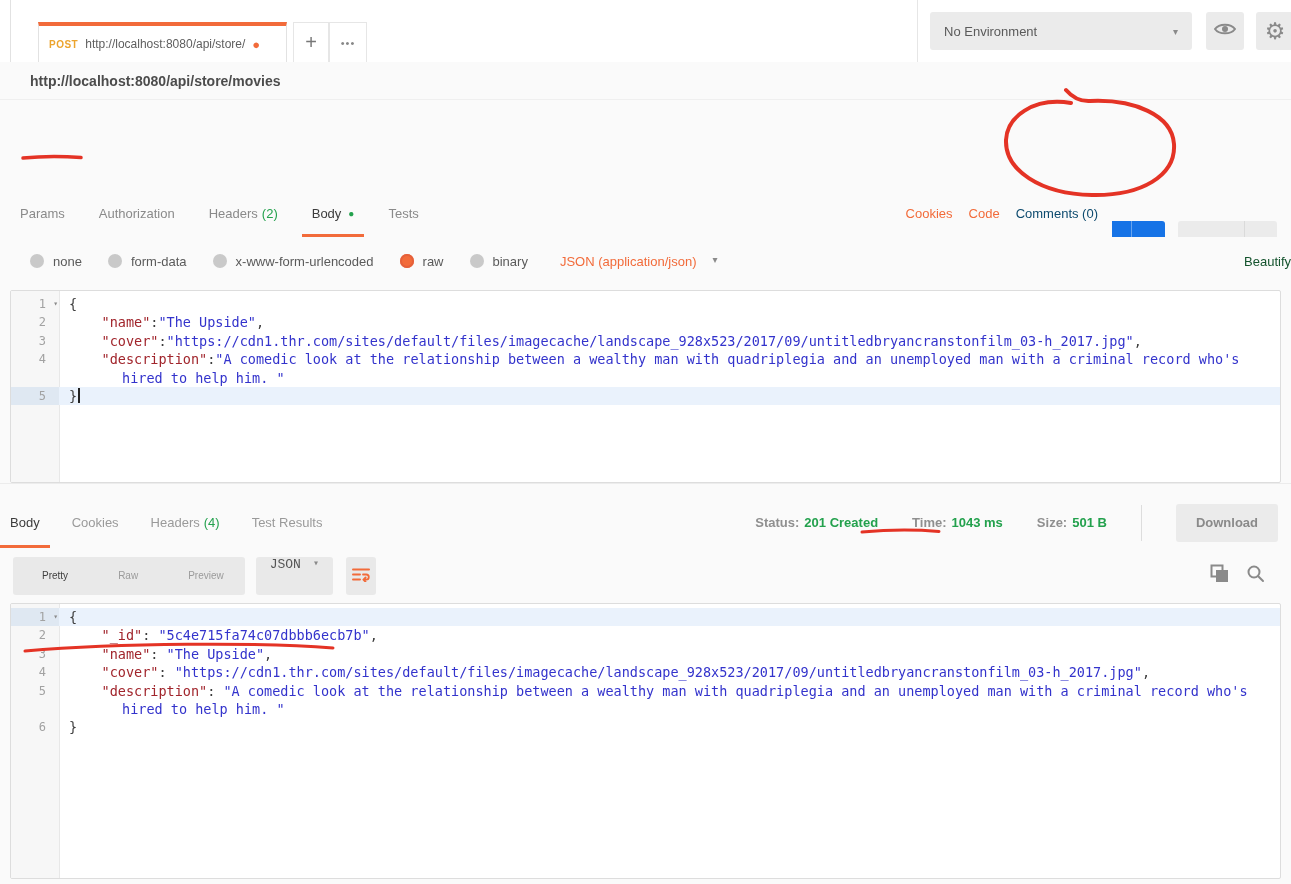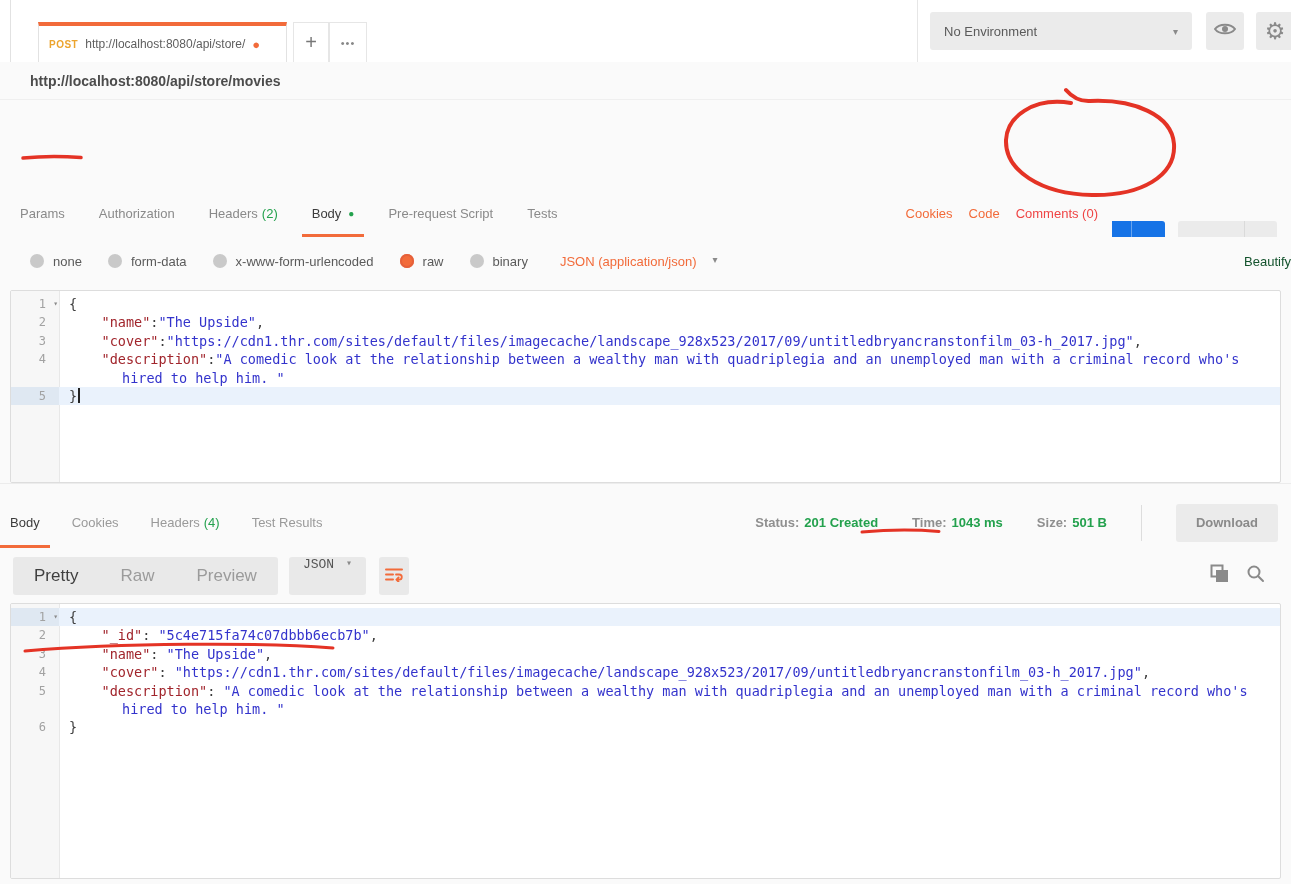--- a/index.html
+++ b/index.html
@@ -48,21 +48,21 @@
   
   .req-tabs{left:0;top:190px;width:1112px;height:47px;background:#fafafa;display:flex;align-items:stretch;
        padding:0 14px 0 18px;box-sizing:border-box;}
   .rtab{display:flex;align-items:center;padding:0 2px;margin-right:30px;font-size:13px;color:#8a8a8a;position:relative;cursor:pointer;}
   .rtab .cnt{color:#23a14d;margin-left:4px;}
   .rtab.active{color:#3c3c3c;}
   .rtab.active::after{content:"";position:absolute;left:-8px;right:-8px;bottom:0;height:3px;background:#f26b3a;}
   .body-dot{color:#23a14d;font-size:10px;margin-left:7px;}
   .req-links{margin-left:auto;display:flex;align-items:center;gap:16px;font-size:13px;}
   .lnk{color:#f26b3a;cursor:pointer;}
-  .lnk.dim{color:#ef4444;}
+  .lnk.dim{color:#0c4a6e;}
   
   .mode-row{left:0;top:237px;width:1291px;height:48px;background:#fafafa;display:flex;align-items:center;
        padding:0 0 0 30px;box-sizing:border-box;}
   .mode{display:flex;align-items:center;margin-right:26px;cursor:pointer;}
   .radio{width:14px;height:14px;border-radius:50%;background:#c9c9c9;margin-right:9px;}
   .mode.sel .radio{background:#f26b3a;box-shadow:inset 0 0 0 2px #e5603a;}
   .mode span.lbl{font-size:13px;color:#5a5a5a;}
   .ctype{display:flex;margin-left:6px;color:#f26b3a;font-size:13px;cursor:pointer;}
   .ctype .caret{margin-left:16px;}
   .beautify{margin-left:auto;color:#14532d;font-size:13px;cursor:pointer;}
@@ -96,21 +96,21 @@
   .resp-tab.active::after{content:"";position:absolute;left:-8px;right:-8px;bottom:0;height:3px;background:#f26b3a;}
   .status-area{margin-left:auto;display:flex;align-items:center;gap:34px;font-size:13px;font-weight:bold;}
   .stat .k{color:#8f8f8f;}
   .stat .v{color:#23a14d;margin-left:5px;}
   .vdiv{width:1px;height:36px;background:#ddd;}
   .download-btn{height:38px;padding:0 20px;background:#ebebeb;border-radius:3px;display:flex;align-items:center;
        color:#8a8a8a;font-size:13px;cursor:pointer;}
   .resp-toolbar{left:0;top:548px;width:1291px;height:55px;display:flex;align-items:center;
        padding:0 26px 0 13px;box-sizing:border-box;}
   .seg{display:flex;background:#e9e9e9;border-radius:3px;height:38px;align-items:center;}
-  .seg-item{padding:0 21px;font-size:17px;color:#9b9b9b;cursor:pointer;}
+  .seg-item{padding:0 21px;font-size:10px;color:#9b9b9b;cursor:pointer;margin-left:8px;}
   .seg-item.active{color:#3f3f3f;}
   .fmt-select{margin-left:11px;height:38px;background:#e9e9e9;border-radius:3px;display:flex;align-items:flex-start;
        padding:0 14px;font-size:13px;color:#555;cursor:pointer;font-family:Liberation Mono, monospace;}
   .fmt-select .caret{margin-left:12px;}
   .wrap-btn{margin-left:13px;width:30px;height:38px;background:#e9e9e9;border-radius:3px;display:flex;
        align-items:center;justify-content:center;cursor:pointer;}
   .tool-icons{margin-left:auto;display:flex;align-items:center;gap:17px;}
   .tool-icons svg{cursor:pointer;}
   
   .annot{left:0;top:0;width:1291px;height:884px;pointer-events:none;z-index:60;}
@@ -177,23 +177,20 @@
       <span>Authorization</span>
     </div>
   <div class="rtab">
     <span>Headers</span>
     <span class="cnt">(2)</span>
   </div>
   <div class="rtab active">
     <span>Body</span>
     <span class="body-dot">●</span>
   </div>
-  <div class="rtab">
-      <span>Pre-request Script</span>
-    </div>
   <div class="rtab">
       <span>Tests</span>
     </div>
   <div class="req-links">
     <span class="lnk">Cookies</span>
     <span class="lnk">Code</span>
     <span class="lnk dim">Comments (0)</span>
   </div>
 </div>
 

